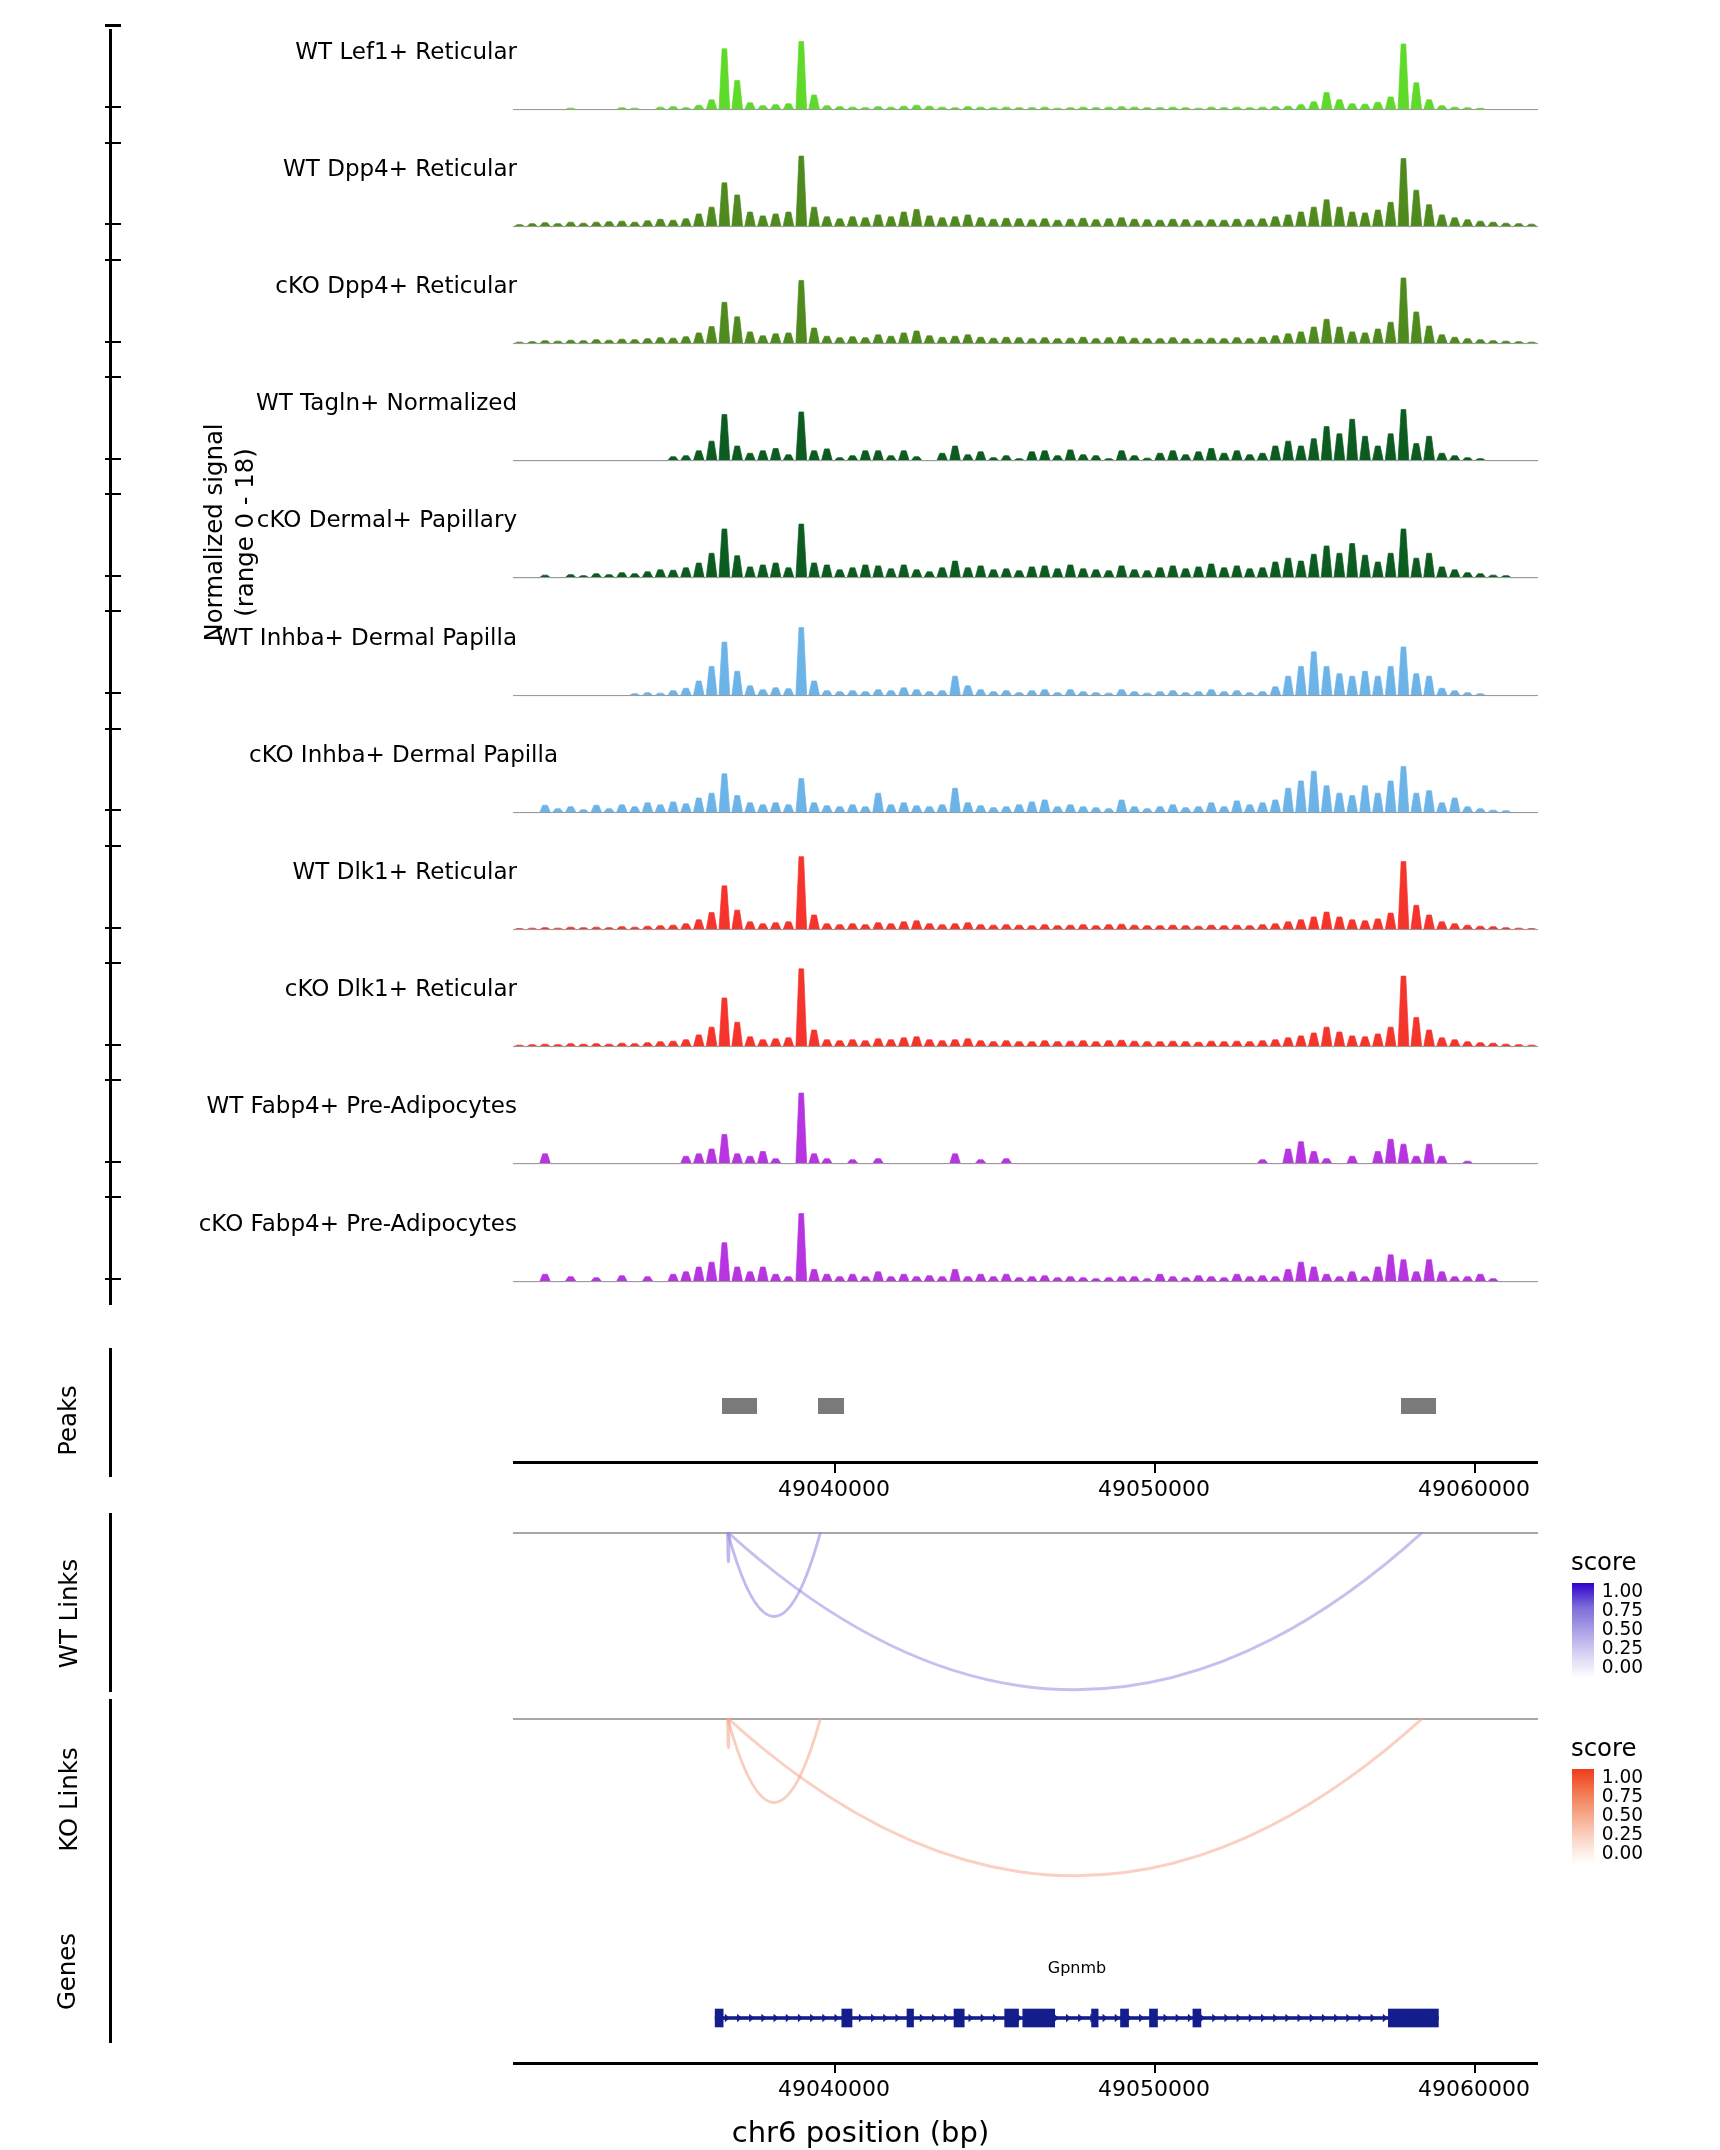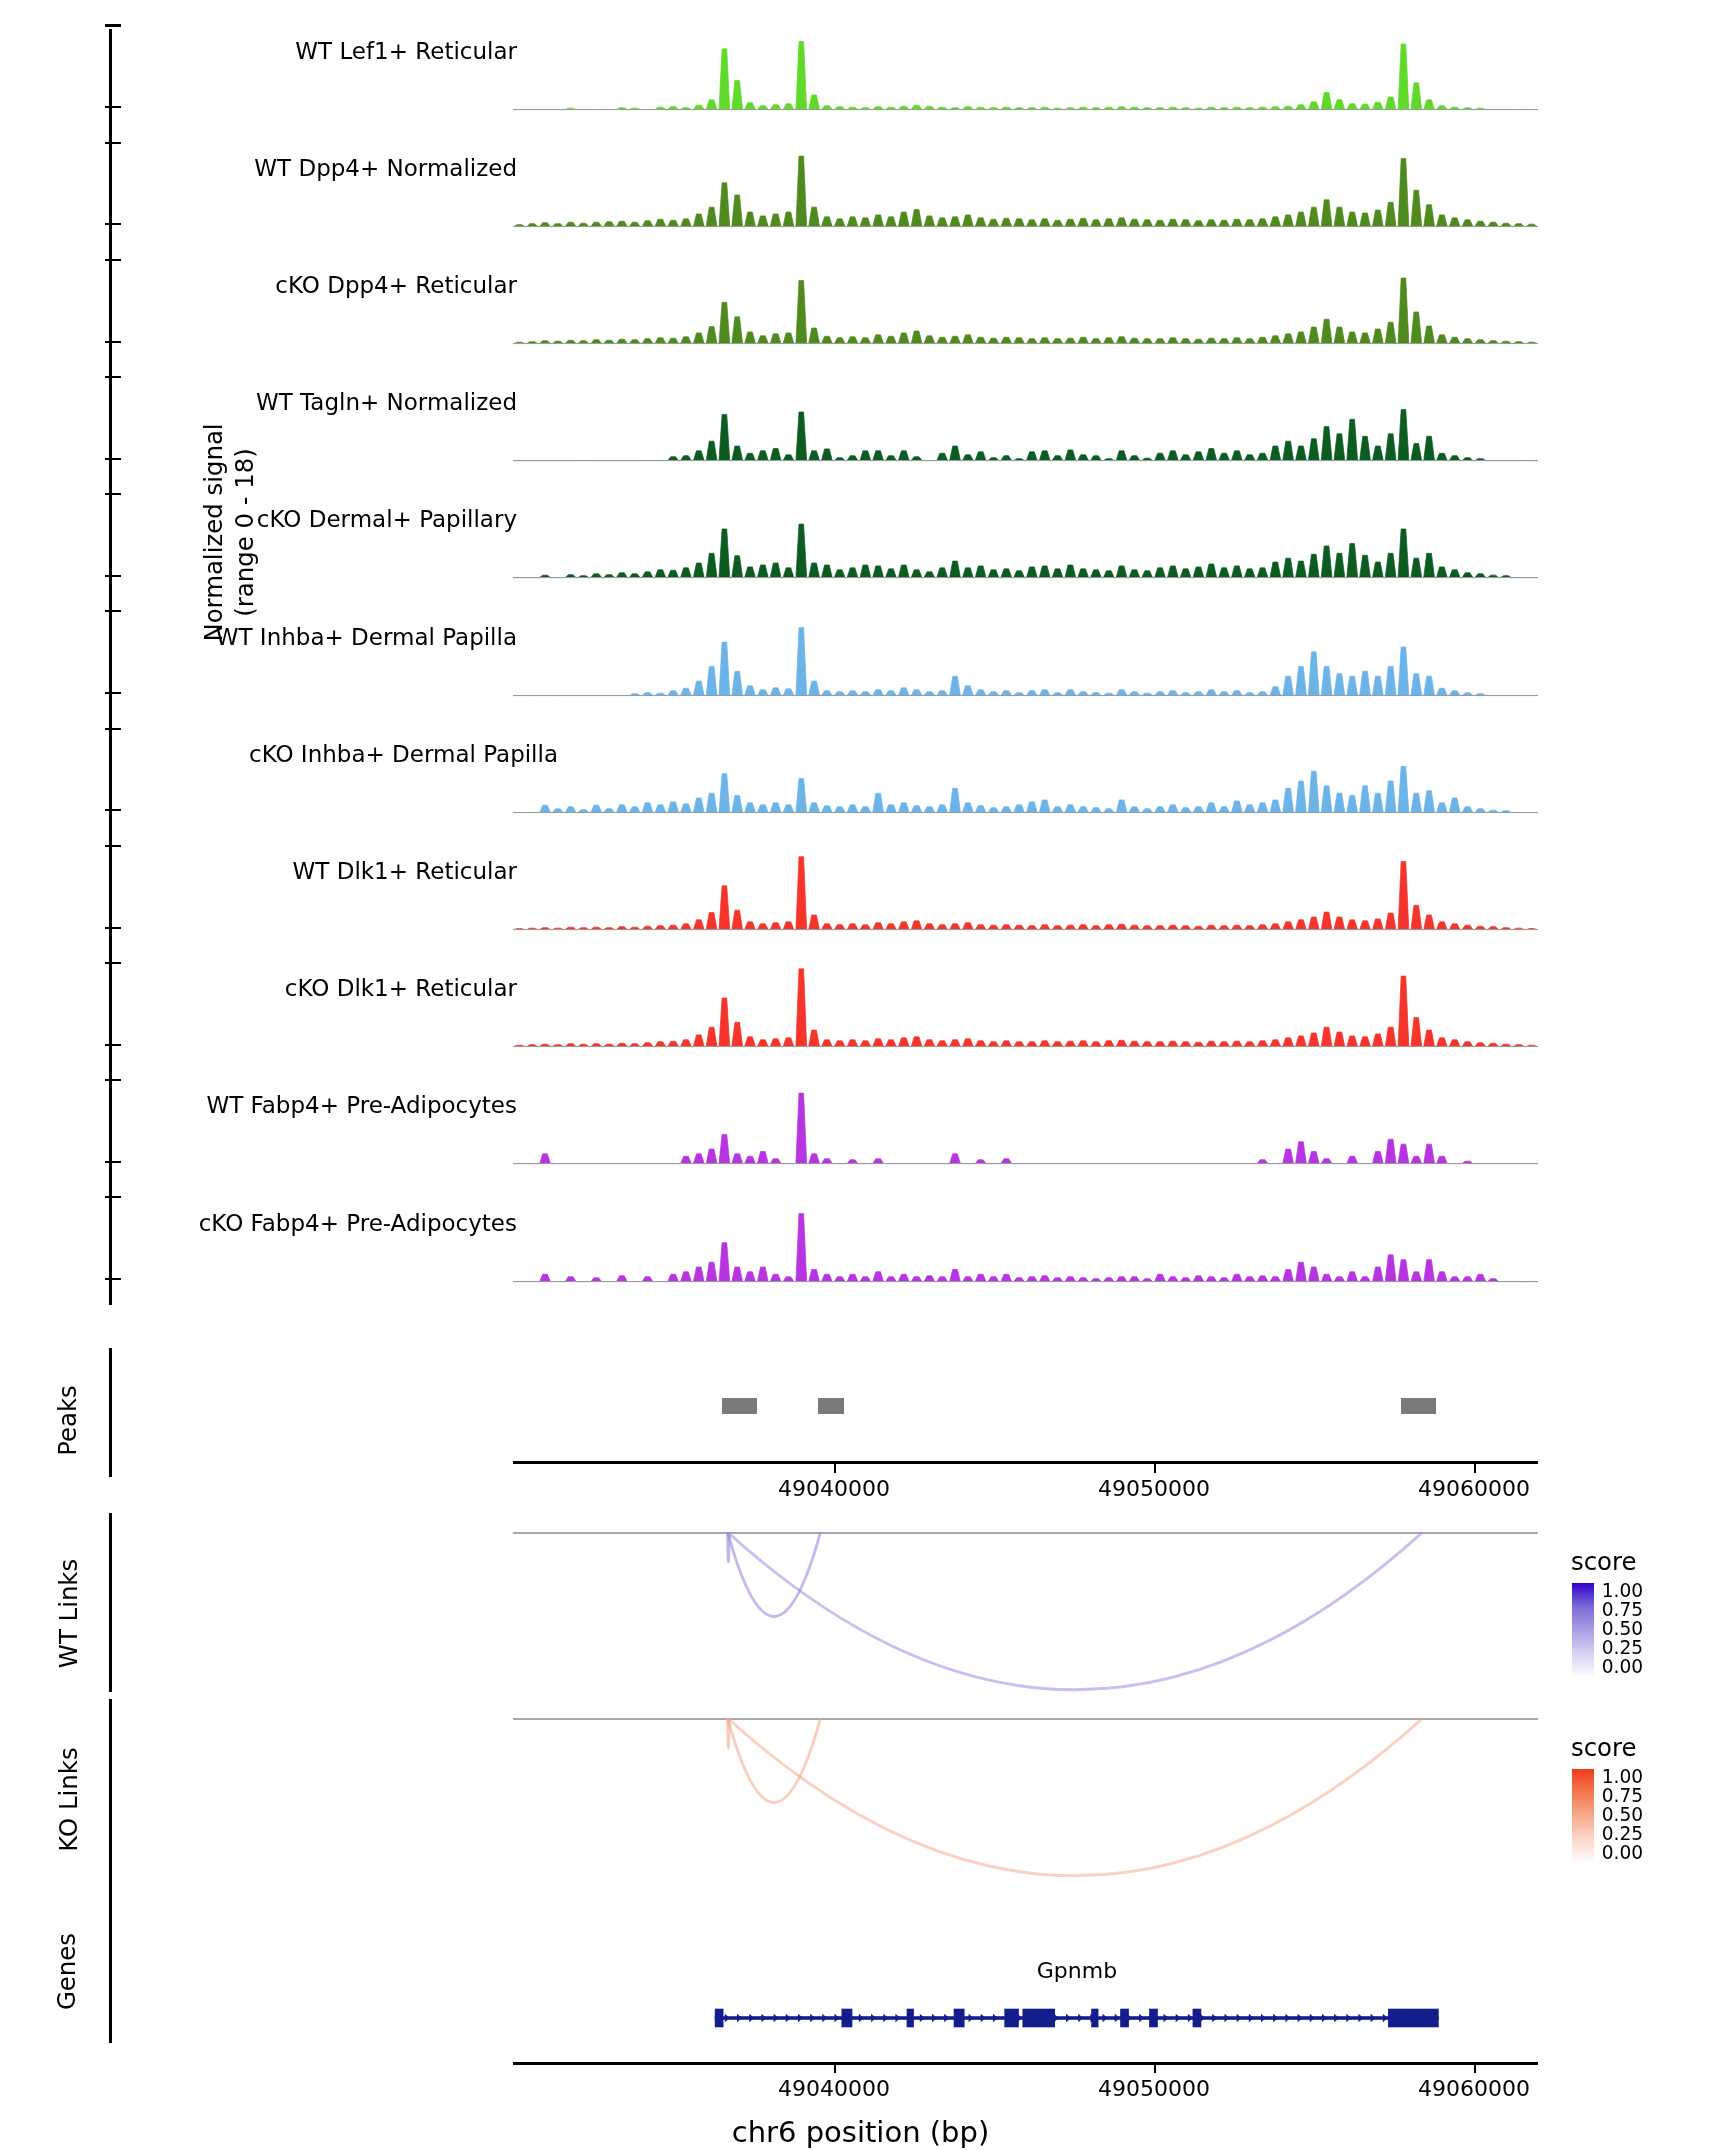--- a/index.html
+++ b/index.html
@@ -174,21 +174,21 @@
   
   #genes-panel {
     position: absolute;
     left: 0;
     top: 1878px;
     width: 1721px;
     height: 272px;
   }
   #gene-name {
     position: absolute;
-    font-size: 22px;
+    font-size: 16px;
     text-align: right;
     transform: translateX(-50%);
   }
   #xaxis-title {
     position: absolute;
     width: 1721px;
     text-align: center;
     font-size: 29px;
   }
 </style>
@@ -208,21 +208,21 @@
       <div class="track" style="top: 21.5px;">
         <div class="track-label">WT Lef1+ Reticular</div>
         <div class="track-plot">
           <svg width="1025" height="92" viewBox="0 0 1430 128">
             <path d="M 0 122 L 1.4 122 L 5.7 122.0 L 12.2 122.0 L 16.4 122 L 19.3 122 L 23.6 122.0 L 30.0 122.0 L 34.3 122 L 37.2 122 L 41.5 122.0 L 47.9 122.0 L 52.2 122 L 55.1 122 L 59.3 122.0 L 65.8 122.0 L 70.1 122 L 72.9 122 L 77.2 120.0 L 83.7 120.0 L 87.9 122 L 90.8 122 L 95.1 122.0 L 101.5 122.0 L 105.8 122 L 108.7 122 L 113.0 122.0 L 119.4 122.0 L 123.7 122 L 126.6 122 L 130.8 122.0 L 137.3 122.0 L 141.6 122 L 144.4 122 L 148.7 119.3 L 155.2 119.3 L 159.4 122 L 162.3 122 L 166.6 120.0 L 173.0 120.0 L 177.3 122 L 180.2 122 L 184.5 122.0 L 190.9 122.0 L 195.2 122 L 198.1 122 L 202.3 118.6 L 208.8 118.6 L 213.1 122 L 215.9 122 L 220.2 117.9 L 226.7 117.9 L 230.9 122 L 233.8 122 L 238.1 119.3 L 244.5 119.3 L 248.8 122 L 251.7 122 L 256.0 115.9 L 262.4 115.9 L 266.7 122 L 269.6 122 L 273.8 108.4 L 280.3 108.4 L 284.6 122 L 287.4 122 L 291.7 37.3 L 298.2 37.3 L 302.4 122 L 305.3 122 L 309.6 81.3 L 316.0 81.3 L 320.3 122 L 323.2 122 L 327.5 112.5 L 333.9 112.5 L 338.2 122 L 341.1 122 L 345.3 116.6 L 351.8 116.6 L 356.1 122 L 358.9 122 L 363.2 115.2 L 369.7 115.2 L 373.9 122 L 376.8 122 L 381.1 113.9 L 387.5 113.9 L 391.8 122 L 394.7 122 L 399.0 27.1 L 405.4 27.1 L 409.7 122 L 412.6 122 L 416.8 101.7 L 423.3 101.7 L 427.6 122 L 430.4 122 L 434.7 116.6 L 441.2 116.6 L 445.4 122 L 448.3 122 L 452.6 117.9 L 459.0 117.9 L 463.3 122 L 466.2 122 L 470.5 118.6 L 476.9 118.6 L 481.2 122 L 484.1 122 L 488.3 119.3 L 494.8 119.3 L 499.1 122 L 501.9 122 L 506.2 117.9 L 512.7 117.9 L 516.9 122 L 519.8 122 L 524.1 118.6 L 530.5 118.6 L 534.8 122 L 537.7 122 L 542.0 117.3 L 548.4 117.3 L 552.7 122 L 555.6 122 L 559.8 115.9 L 566.3 115.9 L 570.6 122 L 573.4 122 L 577.7 117.3 L 584.2 117.3 L 588.4 122 L 591.3 122 L 595.6 118.6 L 602.0 118.6 L 606.3 122 L 609.2 122 L 613.5 119.3 L 619.9 119.3 L 624.2 122 L 627.1 122 L 631.3 117.9 L 637.8 117.9 L 642.1 122 L 644.9 122 L 649.2 118.6 L 655.7 118.6 L 659.9 122 L 662.8 122 L 667.1 119.3 L 673.5 119.3 L 677.8 122 L 680.7 122 L 685.0 118.6 L 691.4 118.6 L 695.7 122 L 698.6 122 L 702.8 119.3 L 709.3 119.3 L 713.6 122 L 716.4 122 L 720.7 119.3 L 727.2 119.3 L 731.4 122 L 734.3 122 L 738.6 118.6 L 745.0 118.6 L 749.3 122 L 752.2 122 L 756.5 120.0 L 762.9 120.0 L 767.2 122 L 770.1 122 L 774.3 119.3 L 780.8 119.3 L 785.1 122 L 787.9 122 L 792.2 118.6 L 798.7 118.6 L 802.9 122 L 805.8 122 L 810.1 119.3 L 816.5 119.3 L 820.8 122 L 823.7 122 L 828.0 118.6 L 834.4 118.6 L 838.7 122 L 841.6 122 L 845.8 117.9 L 852.3 117.9 L 856.6 122 L 859.4 122 L 863.7 118.6 L 870.2 118.6 L 874.4 122 L 877.3 122 L 881.6 119.3 L 888.0 119.3 L 892.3 122 L 895.2 122 L 899.5 119.3 L 905.9 119.3 L 910.2 122 L 913.1 122 L 917.3 118.6 L 923.8 118.6 L 928.1 122 L 930.9 122 L 935.2 119.3 L 941.7 119.3 L 945.9 122 L 948.8 122 L 953.1 120.0 L 959.5 120.0 L 963.8 122 L 966.7 122 L 971.0 118.6 L 977.4 118.6 L 981.7 122 L 984.6 122 L 988.8 119.3 L 995.3 119.3 L 999.6 122 L 1002.4 122 L 1006.7 118.6 L 1013.2 118.6 L 1017.4 122 L 1020.3 122 L 1024.6 119.3 L 1031.0 119.3 L 1035.3 122 L 1038.2 122 L 1042.5 118.6 L 1048.9 118.6 L 1053.2 122 L 1056.1 122 L 1060.3 117.9 L 1066.8 117.9 L 1071.1 122 L 1073.9 122 L 1078.2 117.3 L 1084.7 117.3 L 1088.9 122 L 1091.8 122 L 1096.1 115.2 L 1102.5 115.2 L 1106.8 122 L 1109.7 122 L 1114.0 111.2 L 1120.4 111.2 L 1124.7 122 L 1127.6 122 L 1131.8 98.3 L 1138.3 98.3 L 1142.6 122 L 1145.4 122 L 1149.7 108.4 L 1156.2 108.4 L 1160.4 122 L 1163.3 122 L 1167.6 113.9 L 1174.0 113.9 L 1178.3 122 L 1181.2 122 L 1185.5 114.5 L 1191.9 114.5 L 1196.2 122 L 1199.1 122 L 1203.3 111.8 L 1209.8 111.8 L 1214.1 122 L 1216.9 122 L 1221.2 104.4 L 1227.7 104.4 L 1231.9 122 L 1234.8 122 L 1239.1 30.5 L 1245.5 30.5 L 1249.8 122 L 1252.7 122 L 1257.0 84.7 L 1263.4 84.7 L 1267.7 122 L 1270.6 122 L 1274.8 108.4 L 1281.3 108.4 L 1285.6 122 L 1288.4 122 L 1292.7 116.6 L 1299.2 116.6 L 1303.4 122 L 1306.3 122 L 1310.6 118.6 L 1317.0 118.6 L 1321.3 122 L 1324.2 122 L 1328.5 119.3 L 1334.9 119.3 L 1339.2 122 L 1342.1 122 L 1346.3 120.0 L 1352.8 120.0 L 1357.1 122 L 1359.9 122 L 1364.2 122.0 L 1370.7 122.0 L 1374.9 122 L 1377.8 122 L 1382.1 122.0 L 1388.5 122.0 L 1392.8 122 L 1395.7 122 L 1400.0 122.0 L 1406.4 122.0 L 1410.7 122 L 1413.6 122 L 1417.8 122.0 L 1424.3 122.0 L 1428.6 122 L 1430 122 Z" fill="#5fd92a" stroke="#5fd92a" stroke-width="1"></path>
           </svg>
         </div>
         <div class="baseline" style="top: 87px;"></div>
       </div>
       <div class="track" style="top: 139px;">
-        <div class="track-label">WT Dpp4+ Normalized</div>
+        <div class="track-label">WT Dpp4+ Reticular</div>
         <div class="track-plot">
           <svg width="1025" height="92" viewBox="0 0 1430 128">
             <path d="M 0 122 L 1.4 122 L 5.7 119.3 L 12.2 119.3 L 16.4 122 L 19.3 122 L 23.6 117.9 L 30.0 117.9 L 34.3 122 L 37.2 122 L 41.5 116.6 L 47.9 116.6 L 52.2 122 L 55.1 122 L 59.3 117.9 L 65.8 117.9 L 70.1 122 L 72.9 122 L 77.2 115.9 L 83.7 115.9 L 87.9 122 L 90.8 122 L 95.1 117.3 L 101.5 117.3 L 105.8 122 L 108.7 122 L 113.0 115.9 L 119.4 115.9 L 123.7 122 L 126.6 122 L 130.8 115.2 L 137.3 115.2 L 141.6 122 L 144.4 122 L 148.7 114.5 L 155.2 114.5 L 159.4 122 L 162.3 122 L 166.6 115.9 L 173.0 115.9 L 177.3 122 L 180.2 122 L 184.5 113.9 L 190.9 113.9 L 195.2 122 L 198.1 122 L 202.3 111.8 L 208.8 111.8 L 213.1 122 L 215.9 122 L 220.2 113.2 L 226.7 113.2 L 230.9 122 L 233.8 122 L 238.1 111.2 L 244.5 111.2 L 248.8 122 L 251.7 122 L 256.0 104.4 L 262.4 104.4 L 266.7 122 L 269.6 122 L 273.8 94.9 L 280.3 94.9 L 284.6 122 L 287.4 122 L 291.7 61.0 L 298.2 61.0 L 302.4 122 L 305.3 122 L 309.6 77.9 L 316.0 77.9 L 320.3 122 L 323.2 122 L 327.5 101.7 L 333.9 101.7 L 338.2 122 L 341.1 122 L 345.3 107.1 L 351.8 107.1 L 356.1 122 L 358.9 122 L 363.2 104.4 L 369.7 104.4 L 373.9 122 L 376.8 122 L 381.1 101.7 L 387.5 101.7 L 391.8 122 L 394.7 122 L 399.0 23.7 L 405.4 23.7 L 409.7 122 L 412.6 122 L 416.8 94.9 L 423.3 94.9 L 427.6 122 L 430.4 122 L 434.7 108.4 L 441.2 108.4 L 445.4 122 L 448.3 122 L 452.6 111.2 L 459.0 111.2 L 463.3 122 L 466.2 122 L 470.5 108.4 L 476.9 108.4 L 481.2 122 L 484.1 122 L 488.3 109.8 L 494.8 109.8 L 499.1 122 L 501.9 122 L 506.2 105.7 L 512.7 105.7 L 516.9 122 L 519.8 122 L 524.1 108.4 L 530.5 108.4 L 534.8 122 L 537.7 122 L 542.0 101.7 L 548.4 101.7 L 552.7 122 L 555.6 122 L 559.8 98.3 L 566.3 98.3 L 570.6 122 L 573.4 122 L 577.7 107.1 L 584.2 107.1 L 588.4 122 L 591.3 122 L 595.6 109.8 L 602.0 109.8 L 606.3 122 L 609.2 122 L 613.5 108.4 L 619.9 108.4 L 624.2 122 L 627.1 122 L 631.3 105.7 L 637.8 105.7 L 642.1 122 L 644.9 122 L 649.2 109.8 L 655.7 109.8 L 659.9 122 L 662.8 122 L 667.1 111.8 L 673.5 111.8 L 677.8 122 L 680.7 122 L 685.0 110.5 L 691.4 110.5 L 695.7 122 L 698.6 122 L 702.8 111.2 L 709.3 111.2 L 713.6 122 L 716.4 122 L 720.7 112.5 L 727.2 112.5 L 731.4 122 L 734.3 122 L 738.6 111.2 L 745.0 111.2 L 749.3 122 L 752.2 122 L 756.5 113.2 L 762.9 113.2 L 767.2 122 L 770.1 122 L 774.3 111.8 L 780.8 111.8 L 785.1 122 L 787.9 122 L 792.2 110.5 L 798.7 110.5 L 802.9 122 L 805.8 122 L 810.1 112.5 L 816.5 112.5 L 820.8 122 L 823.7 122 L 828.0 111.2 L 834.4 111.2 L 838.7 122 L 841.6 122 L 845.8 109.8 L 852.3 109.8 L 856.6 122 L 859.4 122 L 863.7 111.8 L 870.2 111.8 L 874.4 122 L 877.3 122 L 881.6 112.5 L 888.0 112.5 L 892.3 122 L 895.2 122 L 899.5 113.2 L 905.9 113.2 L 910.2 122 L 913.1 122 L 917.3 111.8 L 923.8 111.8 L 928.1 122 L 930.9 122 L 935.2 112.5 L 941.7 112.5 L 945.9 122 L 948.8 122 L 953.1 113.9 L 959.5 113.9 L 963.8 122 L 966.7 122 L 971.0 112.5 L 977.4 112.5 L 981.7 122 L 984.6 122 L 988.8 113.2 L 995.3 113.2 L 999.6 122 L 1002.4 122 L 1006.7 111.8 L 1013.2 111.8 L 1017.4 122 L 1020.3 122 L 1024.6 112.5 L 1031.0 112.5 L 1035.3 122 L 1038.2 122 L 1042.5 111.2 L 1048.9 111.2 L 1053.2 122 L 1056.1 122 L 1060.3 108.4 L 1066.8 108.4 L 1071.1 122 L 1073.9 122 L 1078.2 105.7 L 1084.7 105.7 L 1088.9 122 L 1091.8 122 L 1096.1 101.7 L 1102.5 101.7 L 1106.8 122 L 1109.7 122 L 1114.0 94.9 L 1120.4 94.9 L 1124.7 122 L 1127.6 122 L 1131.8 84.7 L 1138.3 84.7 L 1142.6 122 L 1145.4 122 L 1149.7 94.9 L 1156.2 94.9 L 1160.4 122 L 1163.3 122 L 1167.6 101.7 L 1174.0 101.7 L 1178.3 122 L 1181.2 122 L 1185.5 103.0 L 1191.9 103.0 L 1196.2 122 L 1199.1 122 L 1203.3 99.0 L 1209.8 99.0 L 1214.1 122 L 1216.9 122 L 1221.2 88.1 L 1227.7 88.1 L 1231.9 122 L 1234.8 122 L 1239.1 27.1 L 1245.5 27.1 L 1249.8 122 L 1252.7 122 L 1257.0 71.2 L 1263.4 71.2 L 1267.7 122 L 1270.6 122 L 1274.8 91.5 L 1281.3 91.5 L 1285.6 122 L 1288.4 122 L 1292.7 105.7 L 1299.2 105.7 L 1303.4 122 L 1306.3 122 L 1310.6 109.8 L 1317.0 109.8 L 1321.3 122 L 1324.2 122 L 1328.5 112.5 L 1334.9 112.5 L 1339.2 122 L 1342.1 122 L 1346.3 114.5 L 1352.8 114.5 L 1357.1 122 L 1359.9 122 L 1364.2 115.9 L 1370.7 115.9 L 1374.9 122 L 1377.8 122 L 1382.1 117.3 L 1388.5 117.3 L 1392.8 122 L 1395.7 122 L 1400.0 117.9 L 1406.4 117.9 L 1410.7 122 L 1413.6 122 L 1417.8 118.6 L 1424.3 118.6 L 1428.6 122 L 1430 122 Z" fill="#4f8a1e" stroke="#4f8a1e" stroke-width="1"></path>
           </svg>
         </div>
         <div class="baseline" style="top: 87px;"></div>
       </div>
       <div class="track" style="top: 256px;">
         <div class="track-label">cKO Dpp4+ Reticular</div>
         <div class="track-plot">

